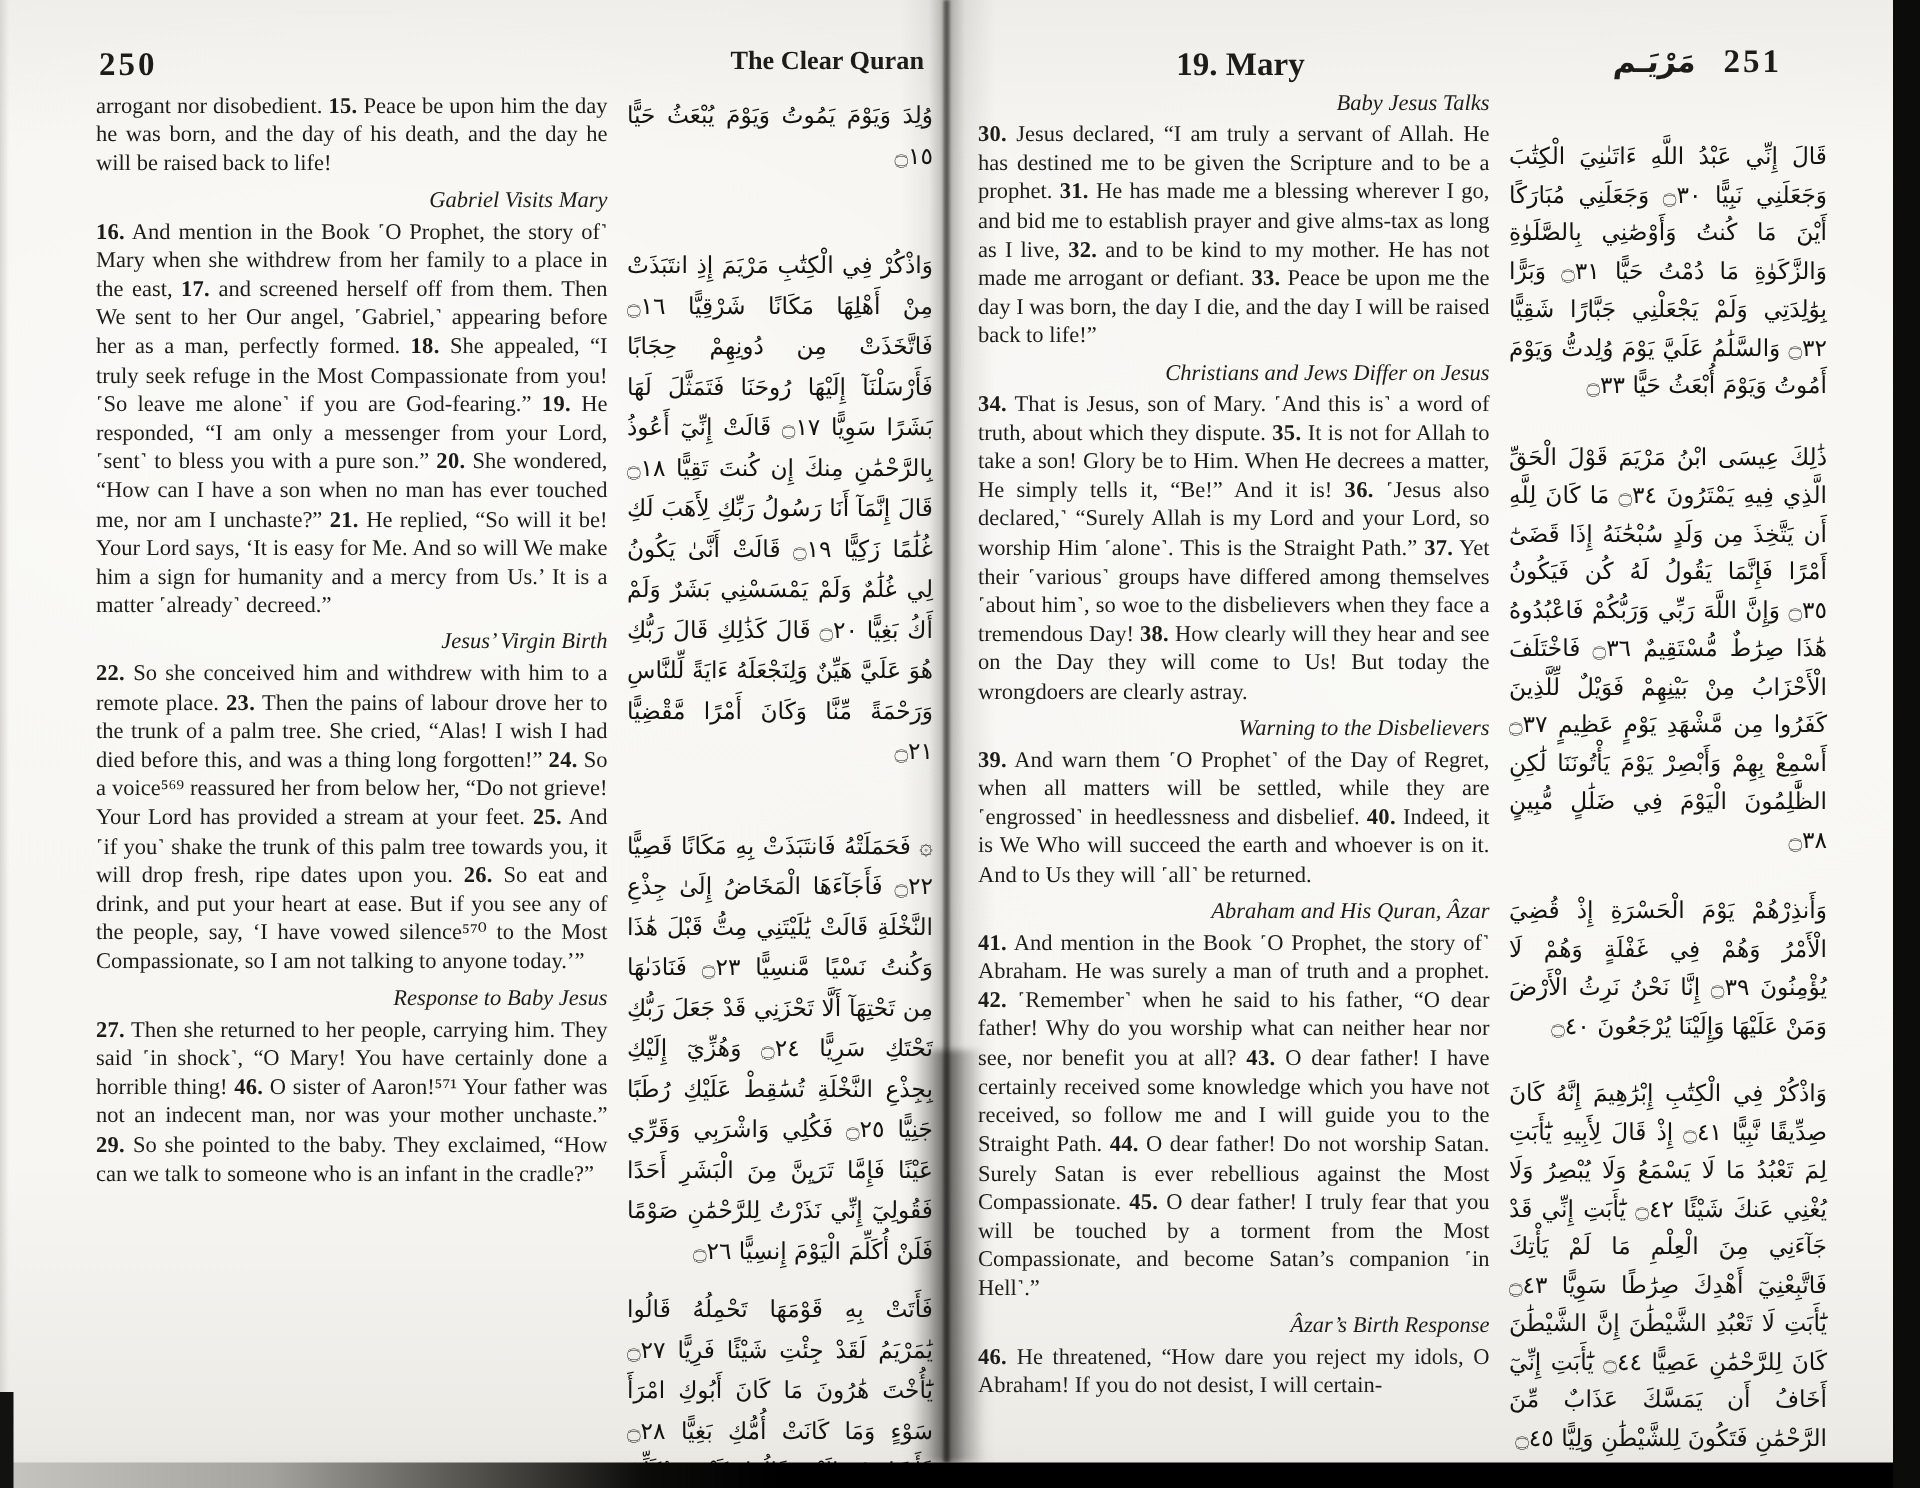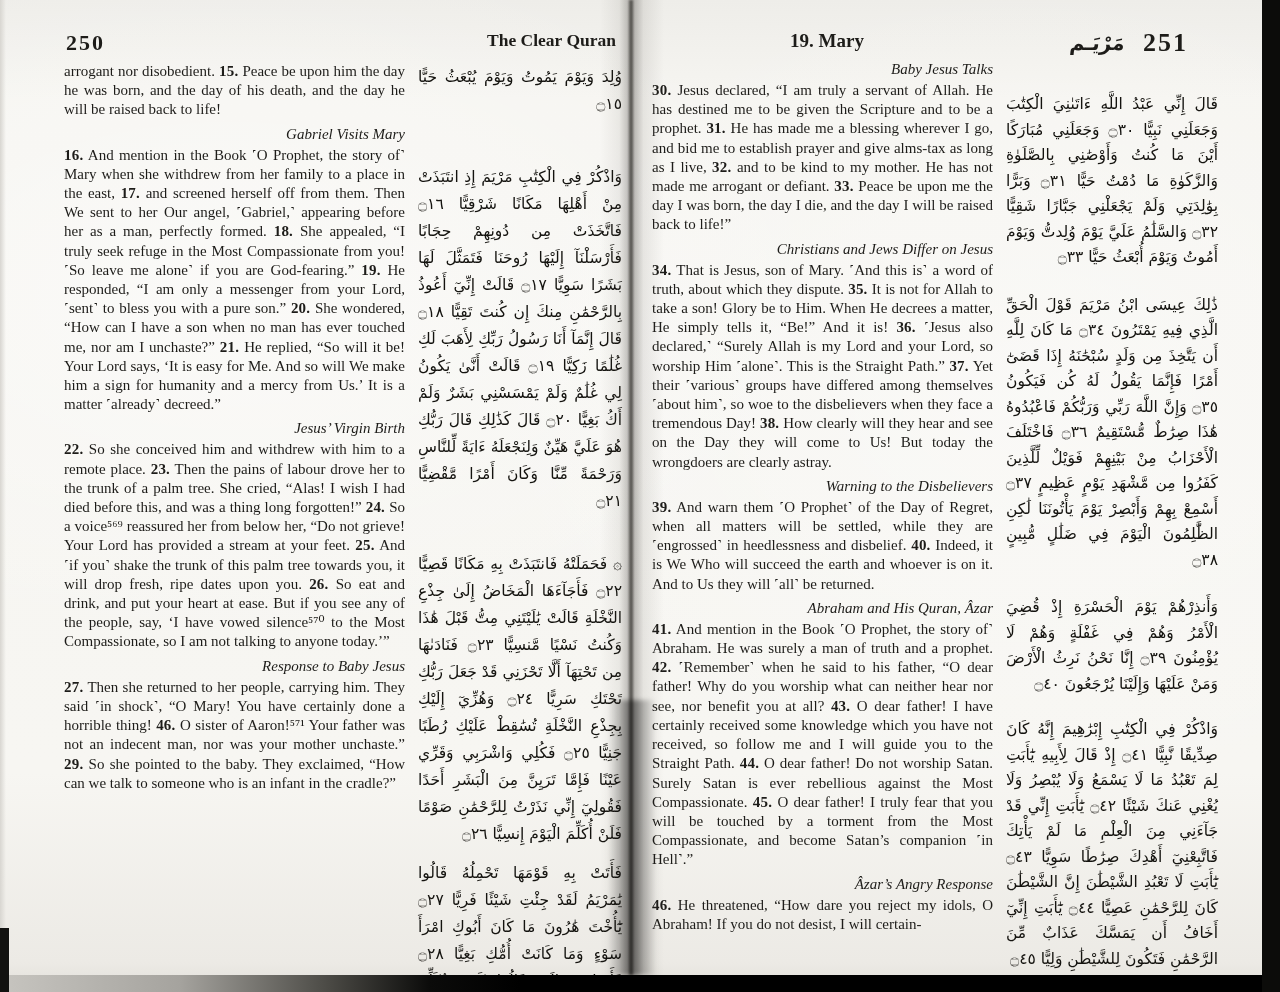--- a/index.html
+++ b/index.html
@@ -25,24 +25,24 @@
 
   
   .page{position:absolute;top:0;height:816px;box-sizing:border-box;}
   .page-left{left:0;width:626px;padding:28px 0 0 64px;}
   .page-right{left:642px;width:620px;padding:28px 0 0 10px;}
 
   .lp-header{position:relative;height:34px;width:552px;}
   .lp-num{position:absolute;left:2px;top:2px;font-size:22px;font-weight:bold;letter-spacing:2px;}
   .lp-title{position:absolute;left:0;right:0;top:2px;text-align:right;font-size:17.5px;font-weight:bold;}
   .rp-header{position:relative;height:32px;width:600px;}
-  .rp-title{position:absolute;left:0;width:350px;top:2px;text-align:center;font-size:19px;font-weight:bold;}
+  .rp-title{position:absolute;left:0;width:350px;top:2px;text-align:center;font-size:22px;font-weight:bold;}
   .rp-corner{position:absolute;top:0;right:64px;display:flex;align-items:center;gap:18px;}
   .rp-callig{font-size:20px;font-weight:bold;font-family:"DejaVu Sans",sans-serif;transform:skewX(-6deg);}
-  .rp-num{font-size:26px;font-weight:bold;letter-spacing:2px;}
+  .rp-num{font-size:22px;font-weight:bold;letter-spacing:2px;}
 
   .columns{display:flex;gap:13px;}
   .eng-col{width:341px;font-size:15px;line-height:19.2px;text-align:justify;}
   .eng-col p{margin:0;}
   .eng-col h3{margin:5px 0 3px;font-size:15px;font-weight:normal;font-style:italic;text-align:right;line-height:18px;}
   .eng-col b{letter-spacing:.2px;}
   .ar-col{width:204px;font-family:"DejaVu Sans","DejaVu Serif",sans-serif;font-size:15.5px;
     direction:rtl;text-align:justify;color:#14130f;}
   .page-right .ar-col{width:212px;}
   .ar-block{line-height:27px;}
@@ -106,21 +106,21 @@
         </section>
         <section>
           <h3>Warning  to the Disbelievers</h3>
           <p><b>39.</b> And warn them ˹O Prophet˺ of the Day of Regret, when all matters will be settled, while they are ˹engrossed˺ in heedlessness and disbelief. <b>40.</b> Indeed, it is We Who will succeed the earth and whoever is on it. And to Us they will ˹all˺ be returned.</p>
         </section>
         <section>
           <h3>Abraham and His Quran, Âzar</h3>
           <p><b>41.</b> And mention in the Book ˹O Prophet, the story of˺ Abraham. He was surely a man of truth and a prophet. <b>42.</b> ˹Remember˺ when he said to his father, “O dear father! Why do you worship what can neither hear nor see, nor benefit you at all? <b>43.</b> O dear father! I have certainly received some knowledge which you have not received, so follow me and I will guide you to the Straight Path. <b>44.</b> O dear father! Do not worship Satan. Surely Satan is ever rebellious against the Most Compassionate. <b>45.</b> O dear father! I truly fear that you will be touched by a torment from the Most Compassionate, and become Satan’s companion ˹in Hell˺.”</p>
         </section>
         <section>
-          <h3>Âzar’s Angry Response</h3>
+          <h3>Âzar’s Birth Response</h3>
           <p><b>46.</b> He threatened, “How dare you reject my idols, O Abraham! If you do not desist, I will certain-</p>
         </section>
       </div>
       <div class="ar-col">
         <div class="ar-block" style="margin-top:32px">قَالَ إِنِّي عَبْدُ اللَّهِ ءَاتَىٰنِيَ الْكِتَٰبَ وَجَعَلَنِي نَبِيًّا ۝٣٠ وَجَعَلَنِي مُبَارَكًا أَيْنَ مَا كُنتُ وَأَوْصَٰنِي بِالصَّلَوٰةِ وَالزَّكَوٰةِ مَا دُمْتُ حَيًّا ۝٣١ وَبَرًّا بِوَٰلِدَتِي وَلَمْ يَجْعَلْنِي جَبَّارًا شَقِيًّا ۝٣٢ وَالسَّلَٰمُ عَلَيَّ يَوْمَ وُلِدتُّ وَيَوْمَ أَمُوتُ وَيَوْمَ أُبْعَثُ حَيًّا ۝٣٣</div>
         <div class="ar-block" style="margin-top:22px">ذَٰلِكَ عِيسَى ابْنُ مَرْيَمَ قَوْلَ الْحَقِّ الَّذِي فِيهِ يَمْتَرُونَ ۝٣٤ مَا كَانَ لِلَّهِ أَن يَتَّخِذَ مِن وَلَدٍ سُبْحَٰنَهُ إِذَا قَضَىٰٓ أَمْرًا فَإِنَّمَا يَقُولُ لَهُ كُن فَيَكُونُ ۝٣٥ وَإِنَّ اللَّهَ رَبِّي وَرَبُّكُمْ فَاعْبُدُوهُ هَٰذَا صِرَٰطٌ مُّسْتَقِيمٌ ۝٣٦ فَاخْتَلَفَ الْأَحْزَابُ مِنْ بَيْنِهِمْ فَوَيْلٌ لِّلَّذِينَ كَفَرُوا مِن مَّشْهَدِ يَوْمٍ عَظِيمٍ ۝٣٧ أَسْمِعْ بِهِمْ وَأَبْصِرْ يَوْمَ يَأْتُونَنَا لَٰكِنِ الظَّٰلِمُونَ الْيَوْمَ فِي ضَلَٰلٍ مُّبِينٍ ۝٣٨</div>
         <div class="ar-block" style="margin-top:22px">وَأَنذِرْهُمْ يَوْمَ الْحَسْرَةِ إِذْ قُضِيَ الْأَمْرُ وَهُمْ فِي غَفْلَةٍ وَهُمْ لَا يُؤْمِنُونَ ۝٣٩ إِنَّا نَحْنُ نَرِثُ الْأَرْضَ وَمَنْ عَلَيْهَا وَإِلَيْنَا يُرْجَعُونَ ۝٤٠</div>
         <div class="ar-block" style="margin-top:20px">وَاذْكُرْ فِي الْكِتَٰبِ إِبْرَٰهِيمَ إِنَّهُ كَانَ صِدِّيقًا نَّبِيًّا ۝٤١ إِذْ قَالَ لِأَبِيهِ يَٰٓأَبَتِ لِمَ تَعْبُدُ مَا لَا يَسْمَعُ وَلَا يُبْصِرُ وَلَا يُغْنِي عَنكَ شَيْئًا ۝٤٢ يَٰٓأَبَتِ إِنِّي قَدْ جَآءَنِي مِنَ الْعِلْمِ مَا لَمْ يَأْتِكَ فَاتَّبِعْنِيٓ أَهْدِكَ صِرَٰطًا سَوِيًّا ۝٤٣ يَٰٓأَبَتِ لَا تَعْبُدِ الشَّيْطَٰنَ إِنَّ الشَّيْطَٰنَ كَانَ لِلرَّحْمَٰنِ عَصِيًّا ۝٤٤ يَٰٓأَبَتِ إِنِّيٓ أَخَافُ أَن يَمَسَّكَ عَذَابٌ مِّنَ الرَّحْمَٰنِ فَتَكُونَ لِلشَّيْطَٰنِ وَلِيًّا ۝٤٥</div>
         <div class="ar-block" style="margin-top:18px">قَالَ أَرَاغِبٌ أَنتَ عَنْ ءَالِهَتِي يَٰٓإِبْرَٰهِيمُ لَئِن لَّمْ تَنتَهِ لَأَرْجُمَنَّكَ وَاهْجُرْنِي مَلِيًّا</div>
       </div>

